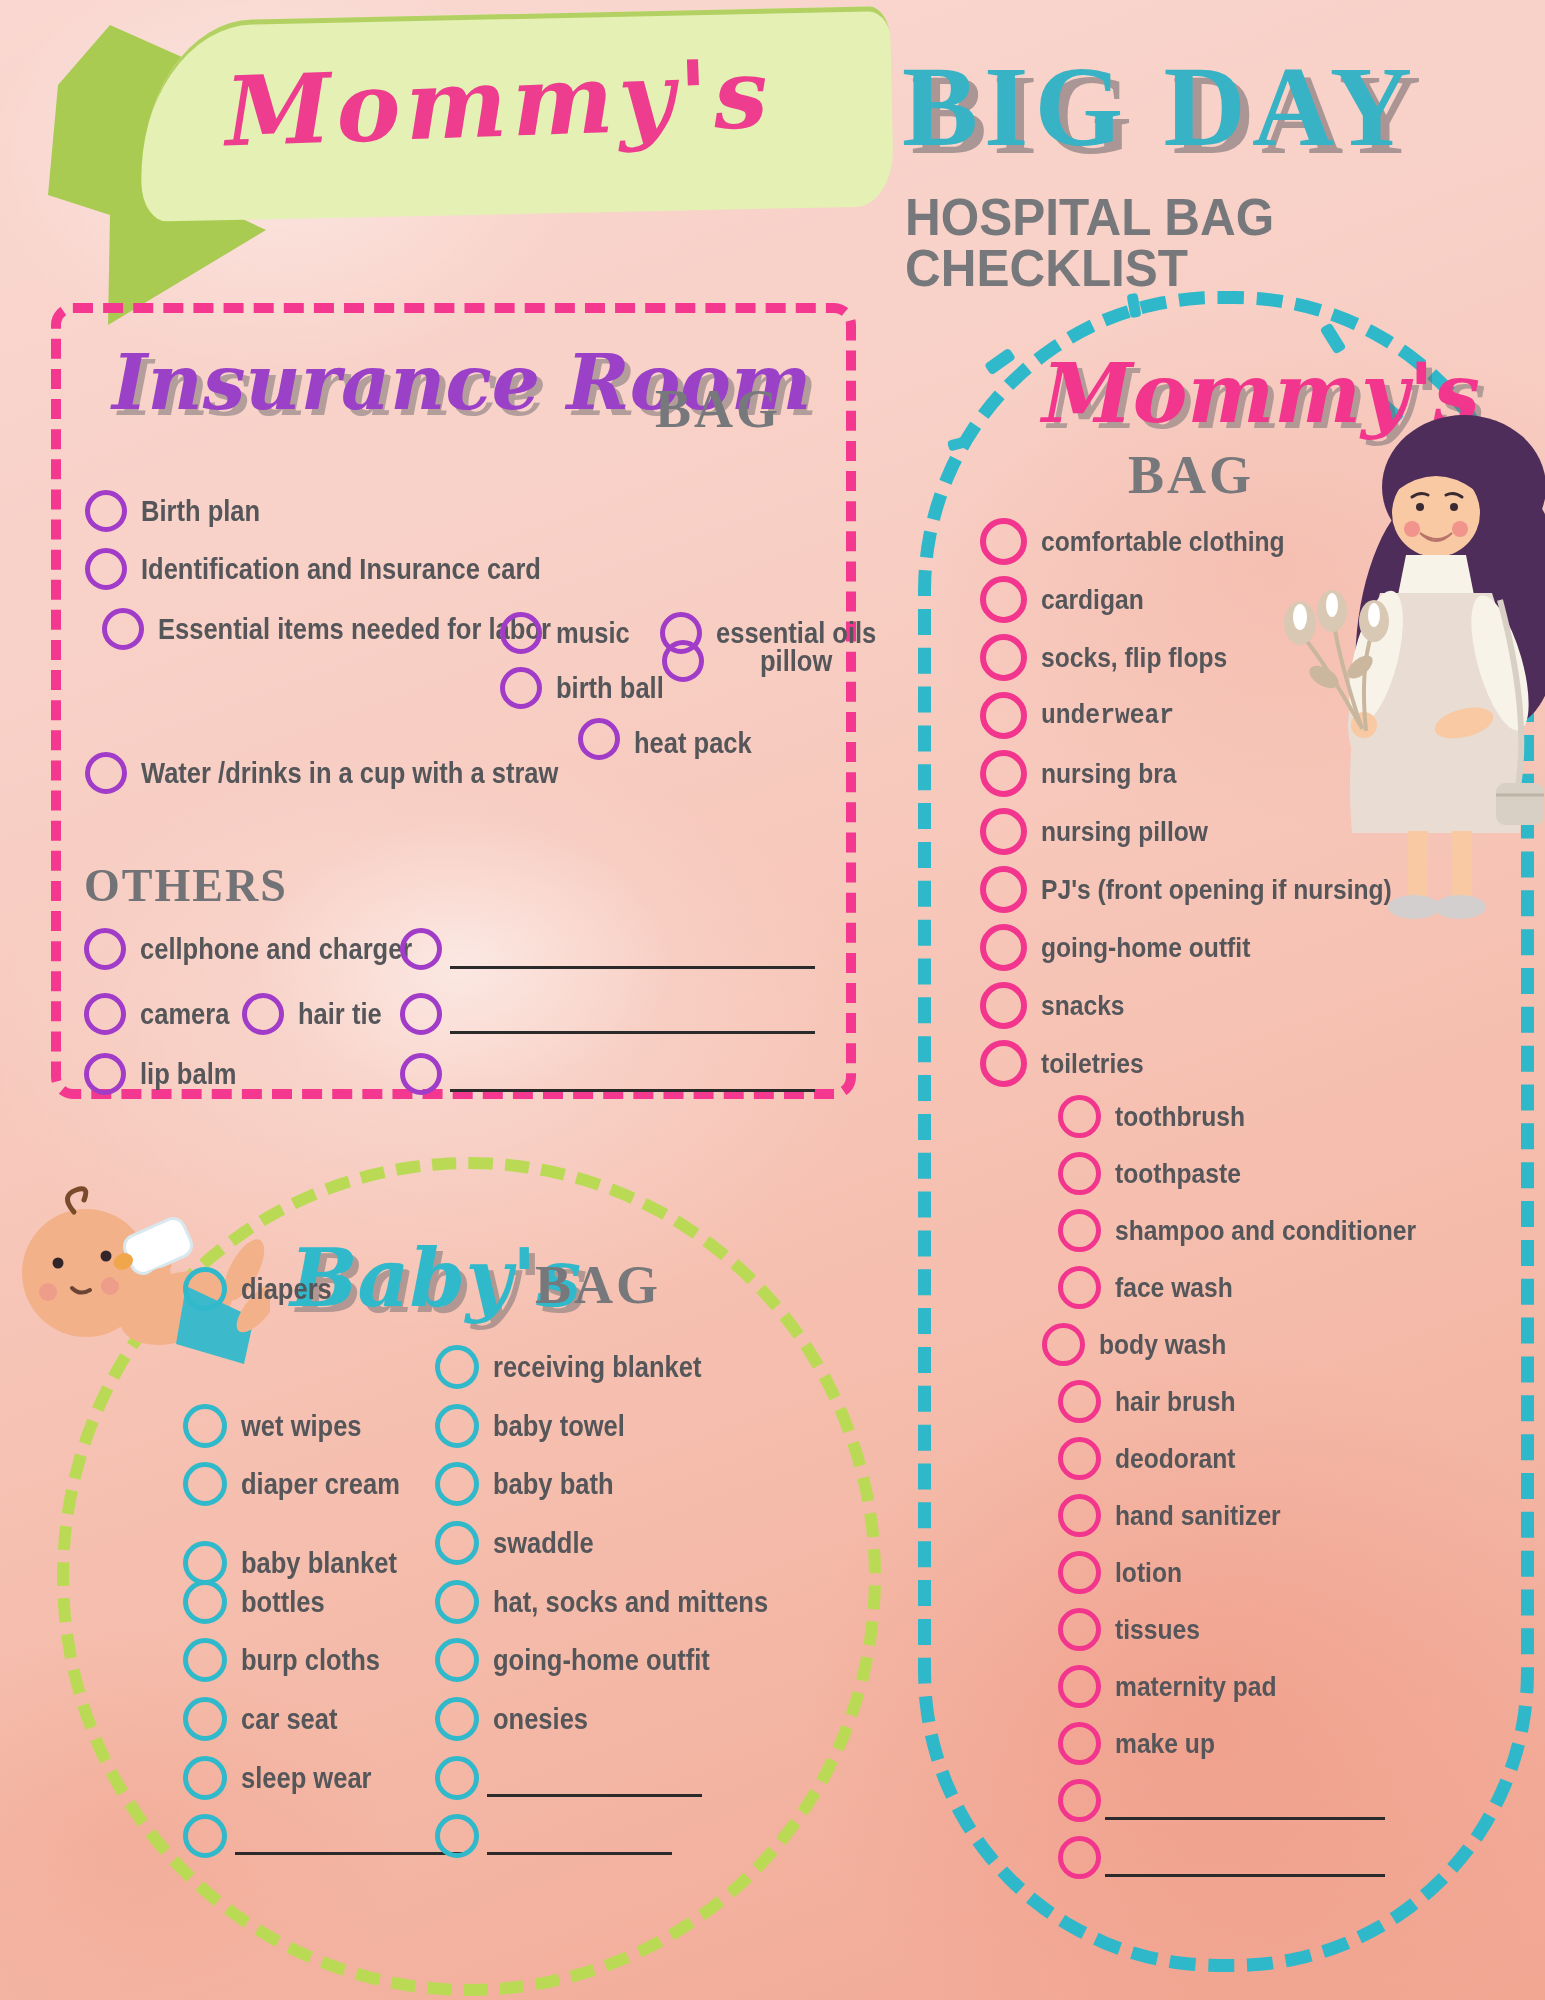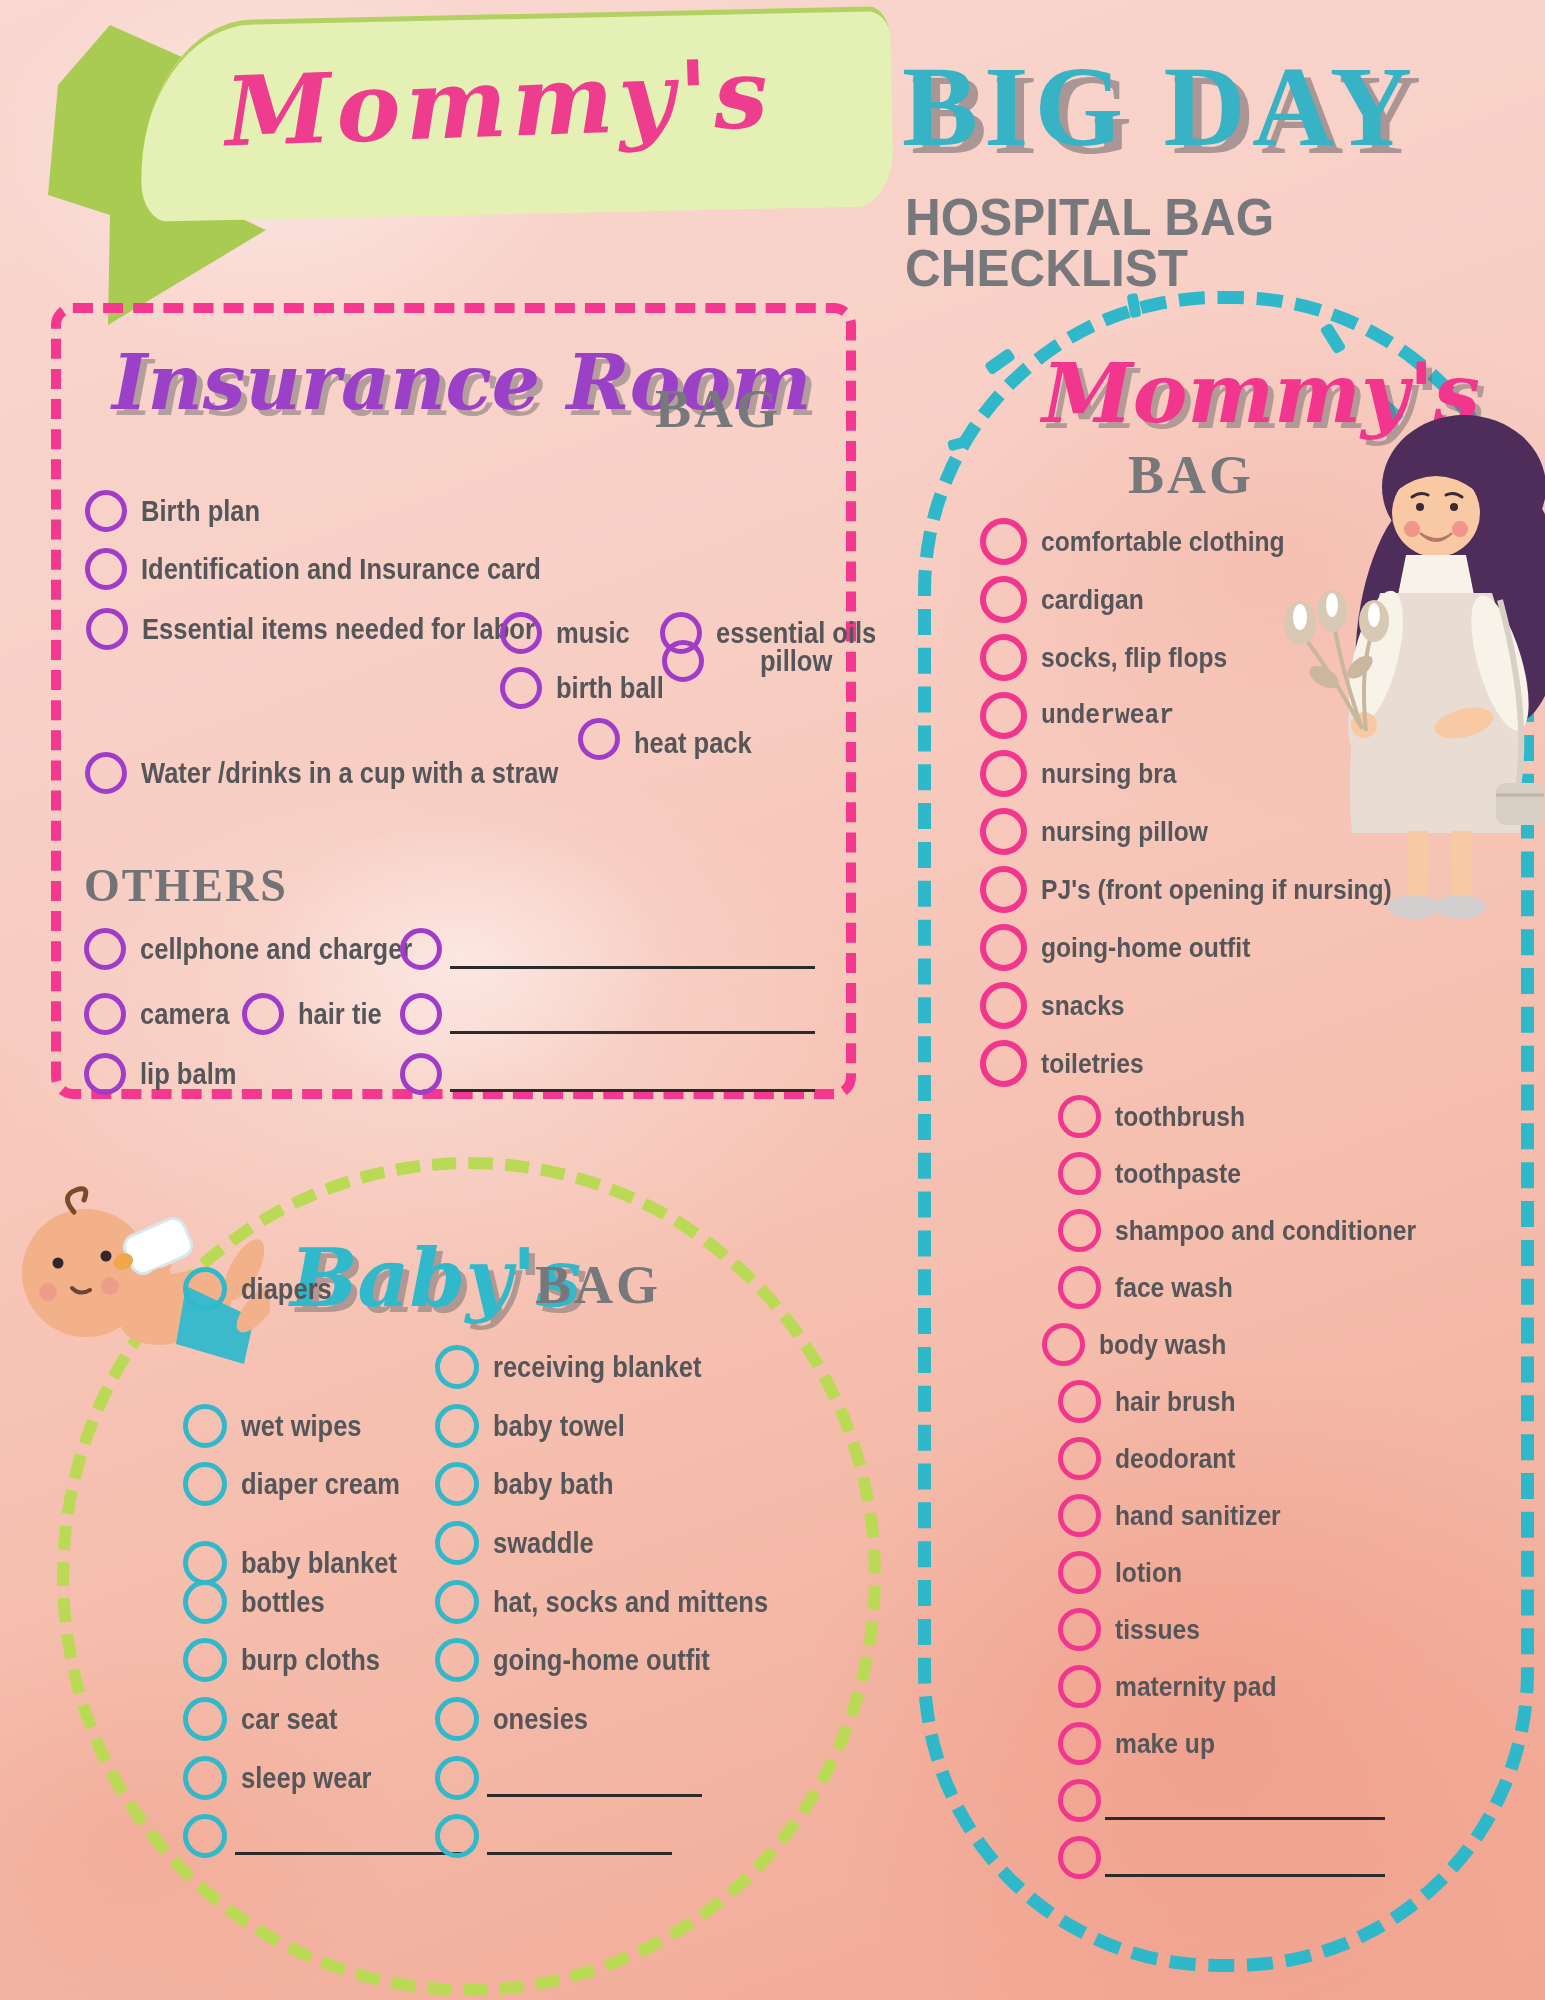--- a/index.html
+++ b/index.html
@@ -62,21 +62,21 @@
   <div class="abs bagword" style="left:655px;top:382px;font-size:54px;">BAG</div>
 
   <div class="row" style="left:85px;top:490px;">
     <span class="cb purple s32"></span>
     <span class="lbl">Birth plan</span>
   </div>
   <div class="row" style="left:85px;top:548px;">
     <span class="cb purple s32"></span>
     <span class="lbl">Identification and Insurance card</span>
   </div>
-  <div class="row" style="left:86px;top:608px;justify-content:flex-end;">
+  <div class="row" style="left:102px;top:608px;justify-content:flex-end;">
     <span class="cb purple s32"></span>
     <span class="lbl">Essential items needed for labor</span>
   </div>
 
   <div class="row" style="left:500px;top:612px;">
     <span class="cb purple s32"></span>
     <span class="lbl">music</span>
   </div>
   <div class="row" style="left:660px;top:612px;">
     <span class="cb purple s32"></span>

